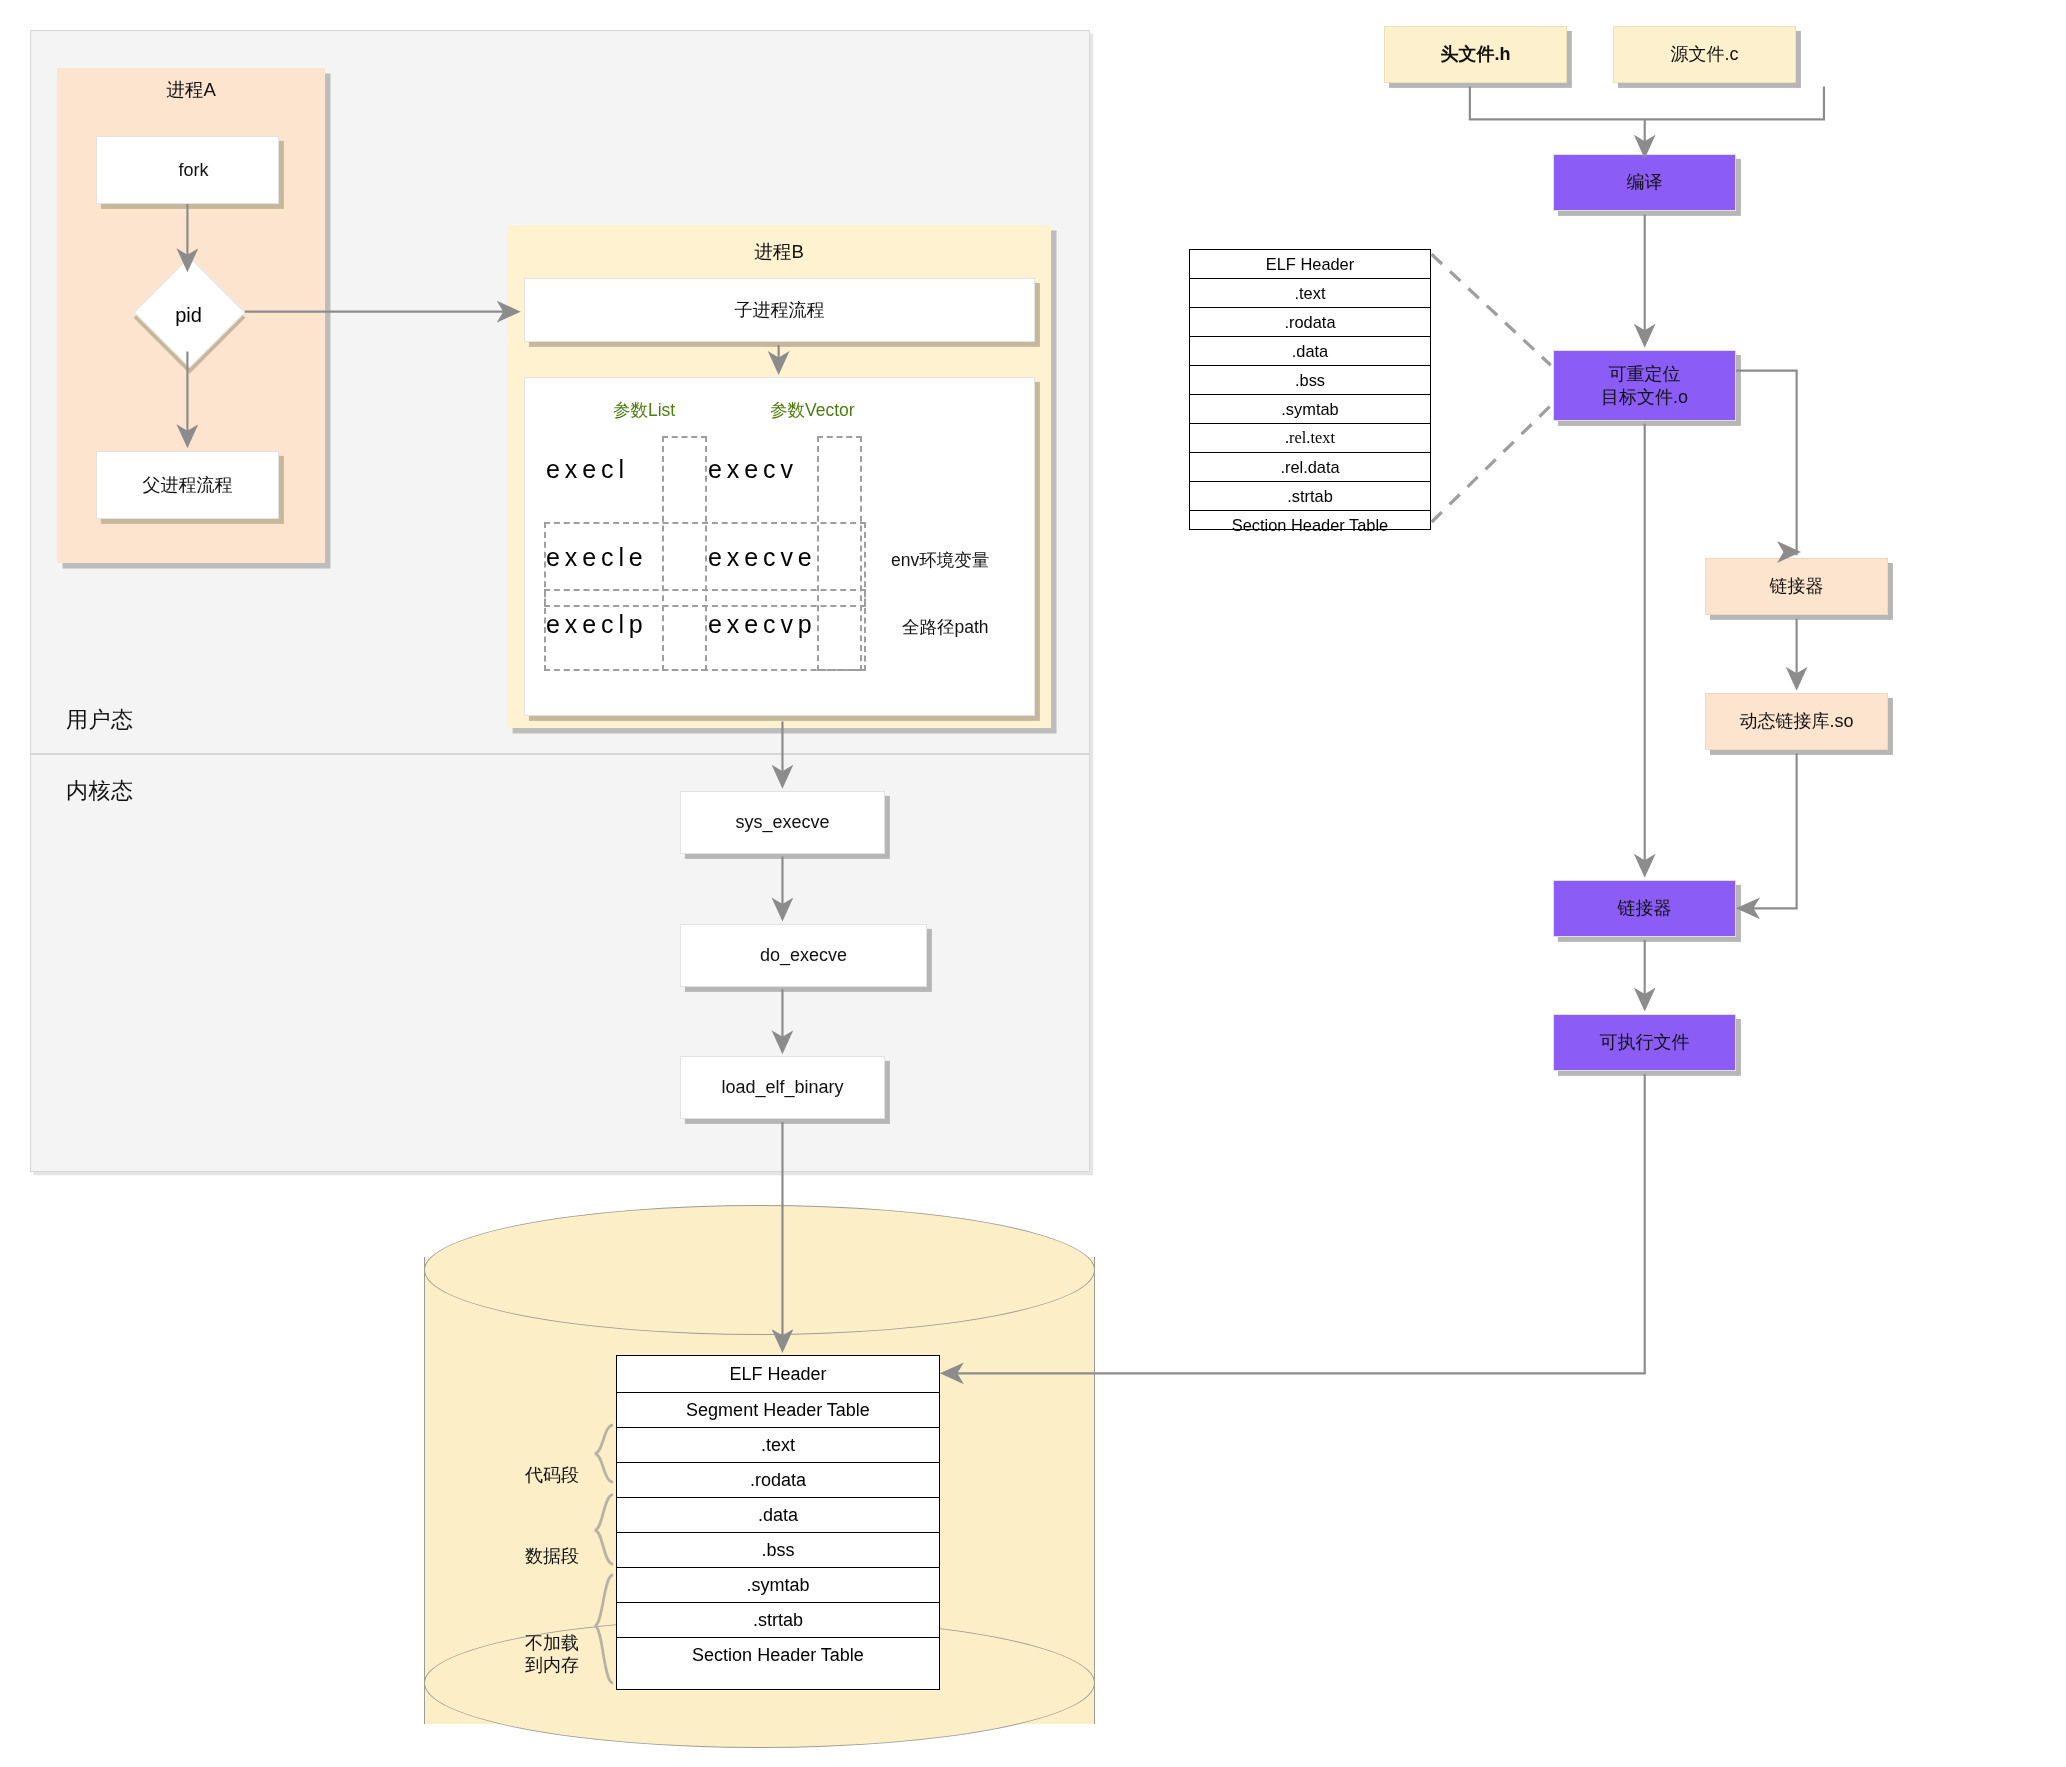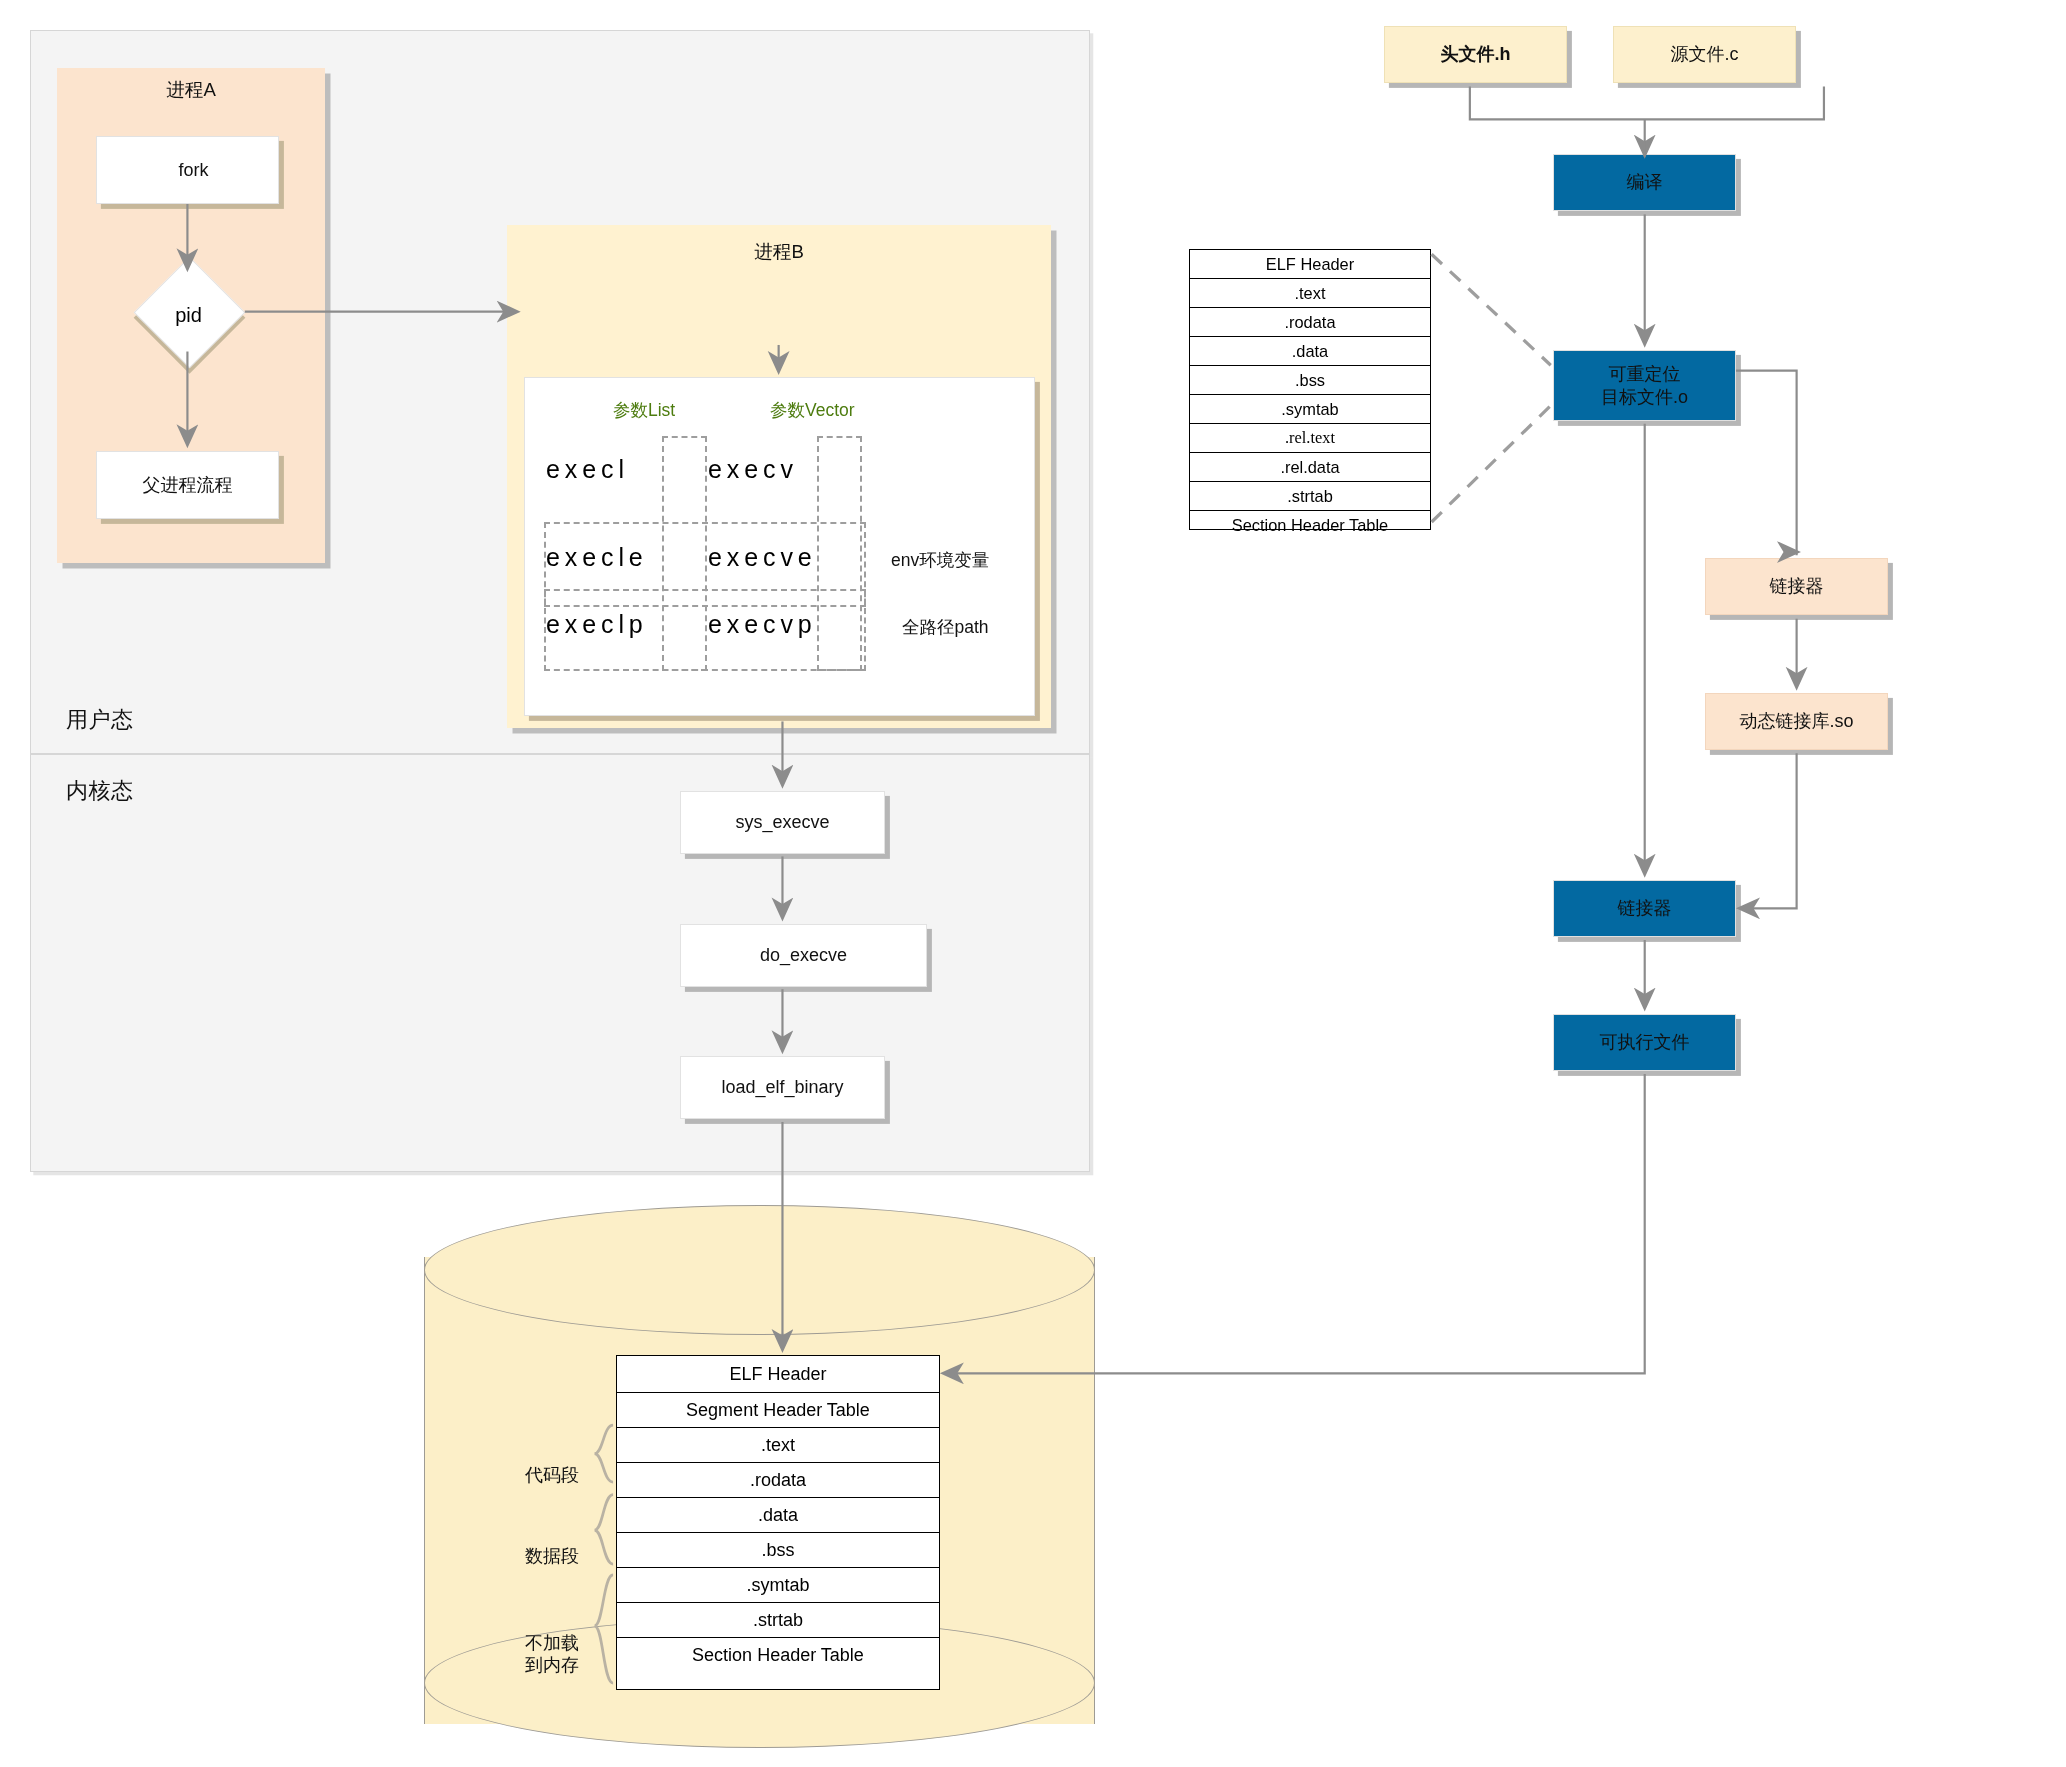--- a/index.html
+++ b/index.html
@@ -19,21 +19,21 @@
   .groupA{background:#FCE4CE;box-shadow:5.5px 5.5px 0 0 #BDBDBD;}
   .groupB{background:#FFF2D0;box-shadow:5.5px 5.5px 0 0 #BDBDBD;}
   .group-title{position:absolute;width:100%;text-align:center;font-size:18.6px;color:#111;}
 
   
   .node{background:#FFFFFF;border:0.5px solid #E2E2E2;
         display:flex;align-items:center;justify-content:center;
         text-align:center;font-size:18px;color:#111;line-height:1.25;}
   .node.sh-tan{box-shadow:4.9px 4.9px 0 0 #C6B79A;}
   .node.sh-grey{box-shadow:4.9px 4.9px 0 0 #B6B6B6;}
-  .node.grey-fill{background:#0369a1;border:0.5px solid #E0E0E0;}
+  .node.grey-fill{background:#8b5cf6;border:0.5px solid #E0E0E0;}
   .node.yellow-fill{background:#FDF0CD;border:0.5px solid #EFE1B6;}
   .node.peach-fill{background:#FCE4CE;border:0.5px solid #F3D6BD;}
 
   
   .diamond-wrap{position:absolute;}
   .diamond{position:absolute;left:0;top:0;width:100%;height:100%;
            background:#FFFFFF;transform:rotate(45deg);
            border:0.5px solid #E2E2E2;box-shadow:3.8px 3.8px 0 0 #C6B79A;}
   .diamond-txt{position:absolute;left:0;top:4px;width:100%;height:100%;
                display:flex;align-items:center;justify-content:center;
@@ -89,20 +89,21 @@
   <div class="diamond-wrap" style="left:134px;top:276px;width:109px;height:71px;">
     <div class="diamond" style="width:77px;height:77px;left:16.4px;top:-2.7px;"></div>
     <div class="diamond-txt">pid</div>
   </div>
 
   <div class="abs node sh-tan" style="left:96px;top:451px;width:183px;height:68px;">父进程流程</div>
 
   <div class="abs groupB" style="left:507px;top:225px;width:544px;height:503px;"></div>
   <div class="group-title" style="left:507px;top:239px;width:544px;">进程B</div>
 
+  <div class="abs node sh-tan" style="left:524px;top:278px;width:511px;height:64px;">子进程流程</div>
 
   <div class="abs node" style="left:524px;top:377px;width:511px;height:339px;
               box-shadow:4.9px 4.9px 0 0 #C6B79A;display:block;"></div>
 
   <div class="collabel" style="left:613px;top:398px;">参数List</div>
   <div class="collabel" style="left:770px;top:398px;">参数Vector</div>
 
   <div class="dashbox" style="left:662px;top:436px;width:45px;height:235px;"></div>
   <div class="dashbox" style="left:817px;top:436px;width:45px;height:235px;"></div>
 

